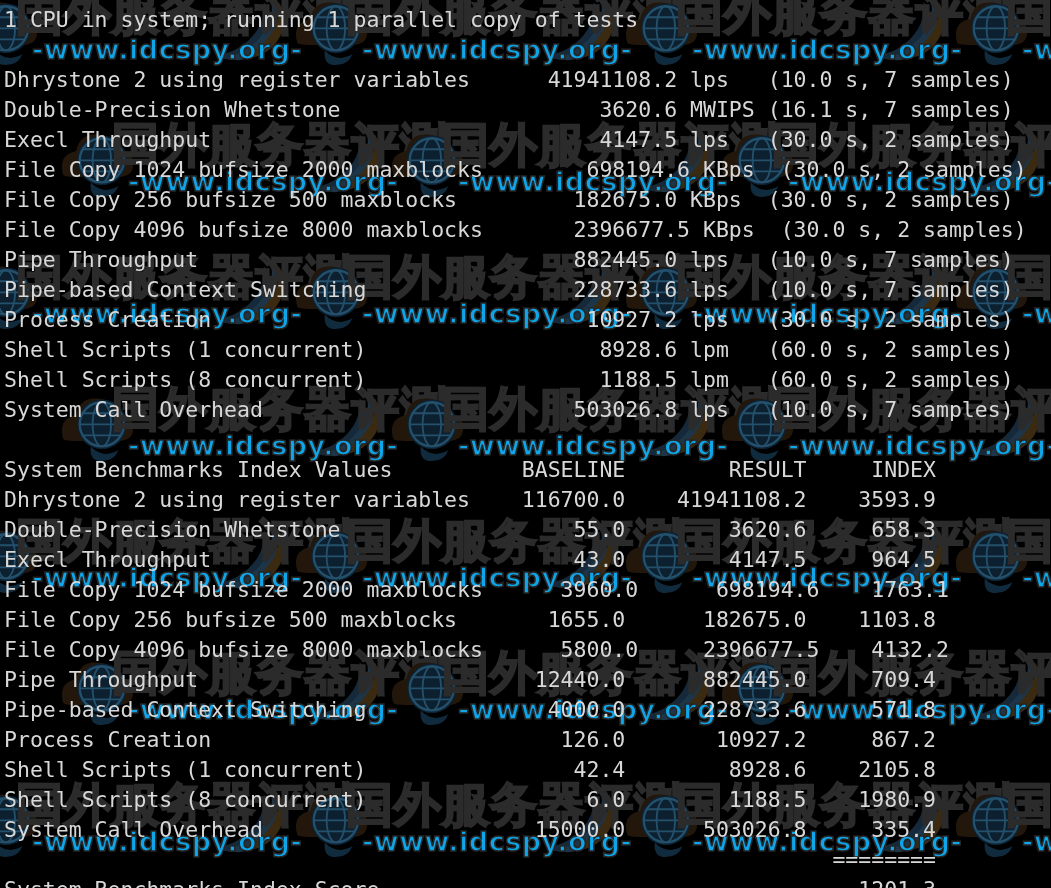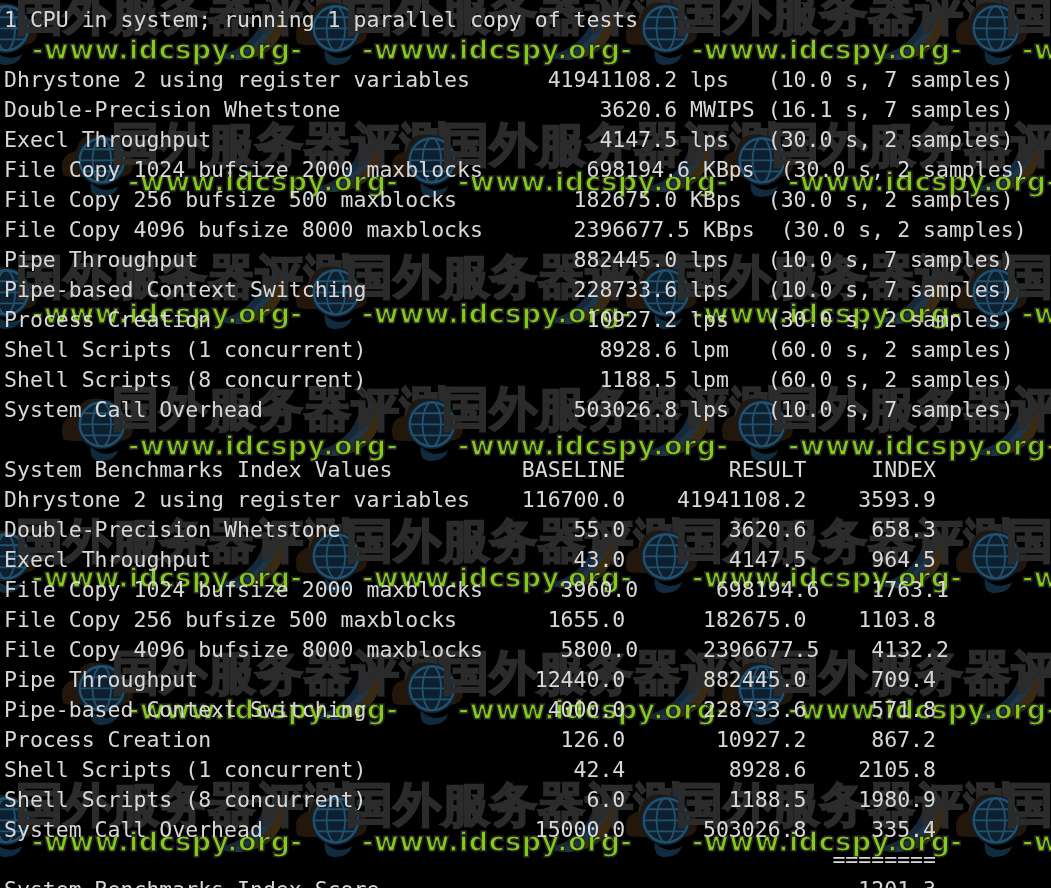--- a/index.html
+++ b/index.html
@@ -49,21 +49,21 @@
     white-space: nowrap;
   }
   .wm-url {
     position: absolute;
     left: 76px;
     top: 56px;
     font-family: "DejaVu Sans", "Liberation Sans", sans-serif;
     font-size: 27px;
     font-weight: bold;
     letter-spacing: 0.5px;
-    color: #84cc16;
+    color: #0ea5e9;
     -webkit-text-stroke: 1.6px #262626;
     white-space: nowrap;
   }
   .wm-logo {
     position: absolute;
     left: 2px;
     top: 8px;
     width: 92px;
     height: 92px;
   }

